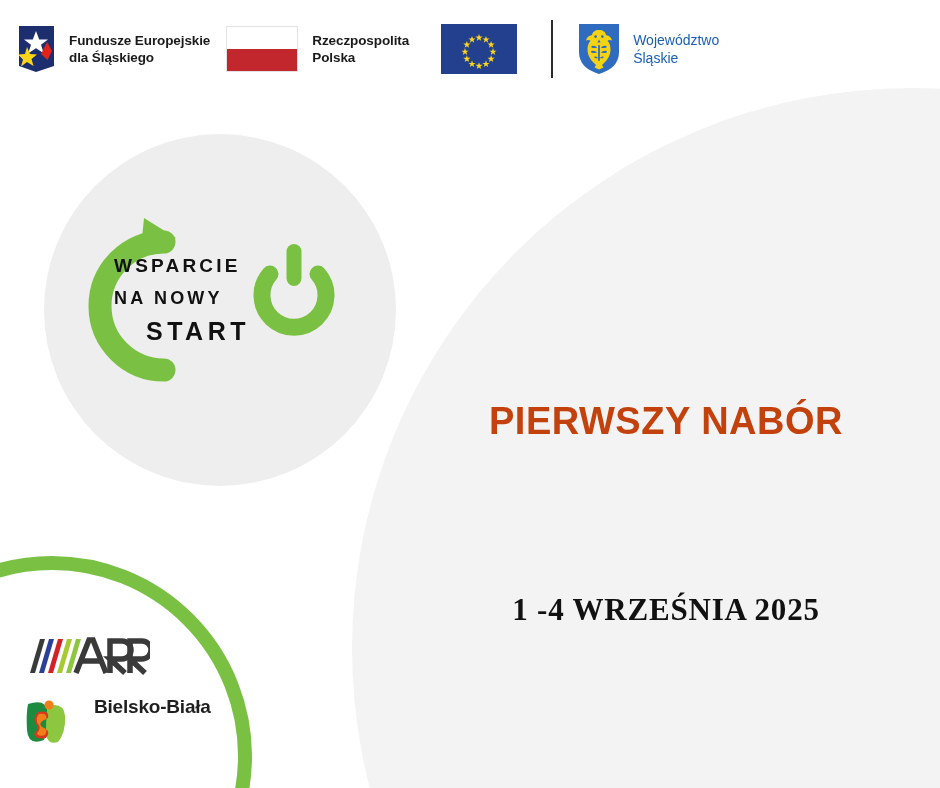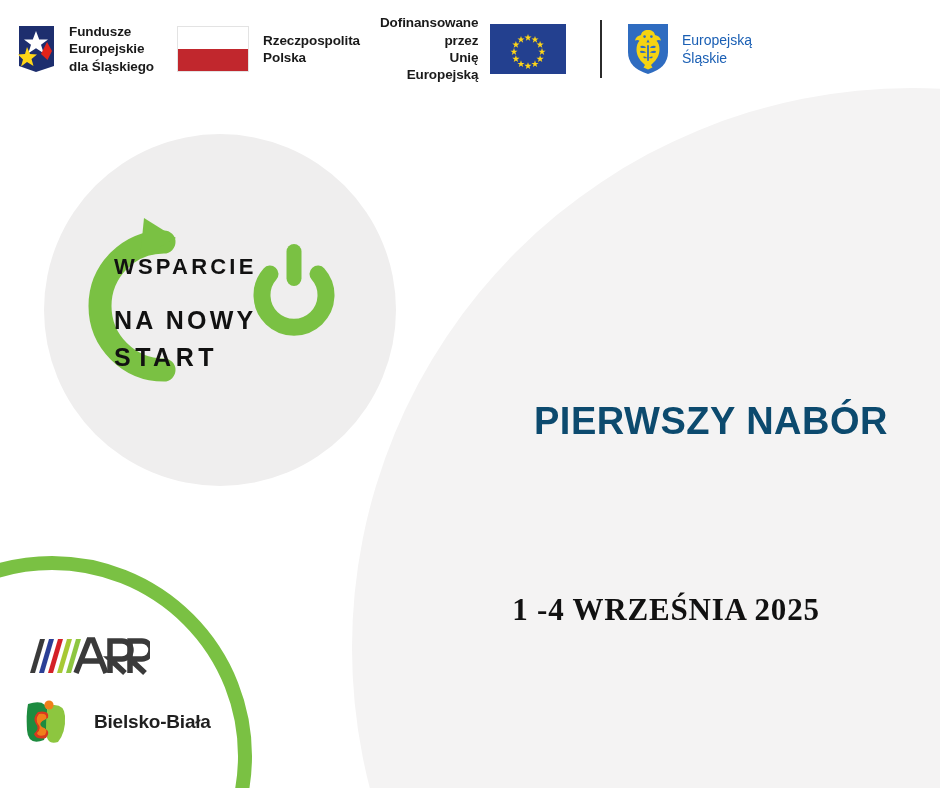--- a/index.html
+++ b/index.html
@@ -133,49 +133,49 @@
   }
   .brand-words {
     position: absolute;
     left: 42px;
     top: 44px;
     width: 168px;
     color: #111111;
     font-weight: 800;
   }
   .brand-words .l1 {
-    font-size: 22px;
+    font-size: 19px;
     letter-spacing: 3.2px;
     line-height: 1.0;
     text-align: left;
   }
   .brand-words .l2 {
-    font-size: 25px;
+    font-size: 18px;
     letter-spacing: 3.2px;
     line-height: 1.0;
-    margin-top: 30px;
+    margin-top: 14px;
     text-align: left;
   }
   .brand-words .l3 {
     font-size: 25px;
     letter-spacing: 4.5px;
     line-height: 1.0;
     margin-top: 12px;
-    text-align: left;
+    text-align: center;
   }
 
   
   .headline {
     position: absolute;
     left: 444px;
     top: 396px;
     width: 444px;
-    text-align: right;
+    text-align: center;
     z-index: 20;
-    color: #0c4a6e;
+    color: #c2410c;
     font-weight: 800;
     font-size: 38px;
     line-height: 1.33;
     letter-spacing: 0.5px;
   }
   .date-line {
     position: absolute;
     left: 444px;
     top: 592px;
     width: 444px;
@@ -197,21 +197,21 @@
     display: flex;
     align-items: center;
     height: 44px;
   }
   .bielsko-logo {
     position: absolute;
     left: 18px;
     top: 696px;
     z-index: 20;
     display: flex;
-    align-items: center;
+    align-items: flex-start;
     height: 52px;
   }
   .bielsko-text {
     font-size: 19px;
     font-weight: 800;
     color: #1f1f1f;
     margin-left: 20px;
     letter-spacing: -0.2px;
   }
 </style>
@@ -242,22 +242,20 @@
     <div class="logo-block" style="margin-left:16px">
       <div class="pl-flag">
         <div class="white"></div>
           <div class="red"></div>
       </div>
       <div class="logo-text">Rzeczpospolita
 Polska</div>
     </div>
 
     <div class="logo-block" style="margin-left:20px">
-      <div class="logo-text" style="text-align:right">Dofinansowane przez
-Unię Europejską</div>
       <div class="eu-flag">
         <svg width="76" height="50" viewBox="0 0 76 50">
           <rect width="76" height="50" fill="#23408f"></rect>
           <g fill="#ffd617">
             <polygon points="38,10 38.9,12.6 41.6,12.6 39.4,14.2 40.2,16.8 38,15.2 35.8,16.8 36.6,14.2 34.4,12.6 37.1,12.6"></polygon>
             <polygon points="45,11.9 45.9,14.5 48.6,14.5 46.4,16.1 47.2,18.7 45,17.1 42.8,18.7 43.6,16.1 41.4,14.5 44.1,14.5"></polygon>
             <polygon points="50.1,17 51,19.6 53.7,19.6 51.5,21.2 52.3,23.8 50.1,22.2 47.9,23.8 48.7,21.2 46.5,19.6 49.2,19.6"></polygon>
             <polygon points="52,24.1 52.9,26.7 55.6,26.7 53.4,28.3 54.2,30.9 52,29.3 49.8,30.9 50.6,28.3 48.4,26.7 51.1,26.7"></polygon>
             <polygon points="50.1,31.2 51,33.8 53.7,33.8 51.5,35.4 52.3,38 50.1,36.4 47.9,38 48.7,35.4 46.5,33.8 49.2,33.8"></polygon>
             <polygon points="45,36.3 45.9,38.9 48.6,38.9 46.4,40.5 47.2,43.1 45,41.5 42.8,43.1 43.6,40.5 41.4,38.9 44.1,38.9"></polygon>
@@ -291,21 +289,21 @@
             <path d="M14.5 24 Q18 23 20.2 25.5 Q17 26.5 14.5 25.5 Z"></path>
             <path d="M29.5 24 Q26 23 23.8 25.5 Q27 26.5 29.5 25.5 Z"></path>
             <path d="M14.2 29 Q18 28.3 20.3 30.5 Q17 31.5 14.2 30.4 Z"></path>
             <path d="M29.8 29 Q26 28.3 23.7 30.5 Q27 31.5 29.8 30.4 Z"></path>
             <rect x="21.1" y="23" width="1.8" height="16" rx="0.8"></rect>
             <path d="M17.5 34.5 Q20 34 21.2 36 Q18.8 36.8 17.5 35.8 Z"></path>
             <path d="M26.5 34.5 Q24 34 22.8 36 Q25.2 36.8 26.5 35.8 Z"></path>
           </g>
         </svg>
       </div>
-      <div class="voiv-text">Europejską
+      <div class="voiv-text">Województwo
 Śląskie</div>
     </div>
   </div>
 
   <div class="brand-logo">
     <svg width="310" height="190" viewBox="0 0 310 190" style="position:absolute;left:0;top:0;">
 
       <g>
         <path d="M92 30
                  A 62 62 0 1 0 92 158" fill="none" stroke="#7ac143" stroke-width="23" stroke-linecap="round"></path>

